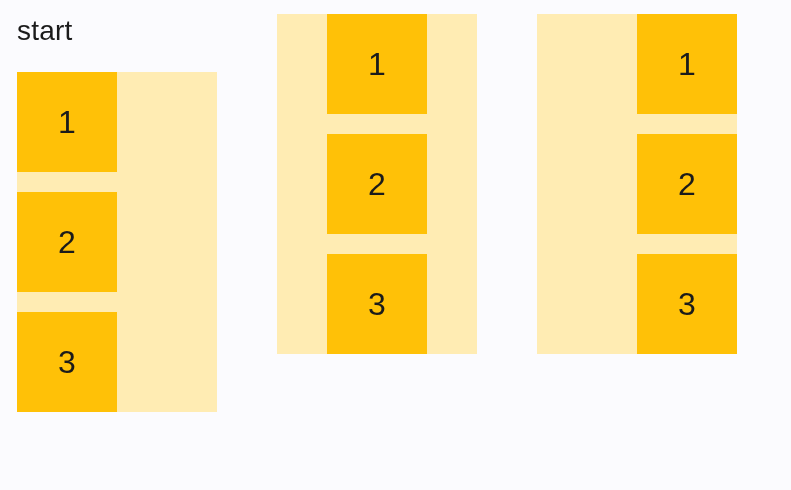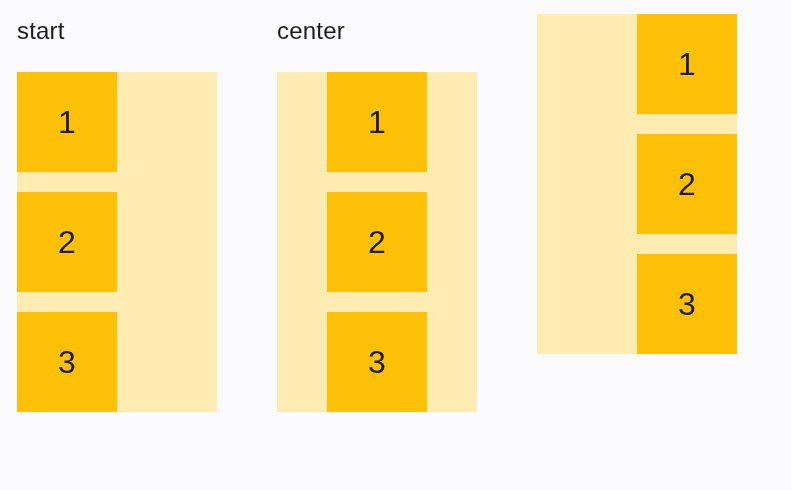--- a/index.html
+++ b/index.html
@@ -16,21 +16,21 @@
   .demo-row {
     display: flex;
     gap: 60px;
     padding: 14px 0 0 17px;
   }
   .demo-group {
     width: 200px;
     flex: 0 0 200px;
   }
   .demo-label {
-    font-size: 24px;
+    font-size: 28px;
     line-height: 34px;
     height: 34px;
     color: var(--text, #1B1B1B);
     margin: 0 0 24px 0;
     font-weight: 400;
     letter-spacing: 0.2px;
   }
   .demo-container {
     width: 200px;
     height: 340px;
@@ -62,21 +62,20 @@
   <div class="demo-group">
     <div class="demo-label">start</div>
     <div class="demo-container align-start">
       <div class="flex-item">1</div>
       <div class="flex-item">2</div>
       <div class="flex-item">3</div>
     </div>
   </div>
 
   <div class="demo-group">
-    <div class="demo-label">center</div>
     <div class="demo-container align-center">
       <div class="flex-item">1</div>
       <div class="flex-item">2</div>
       <div class="flex-item">3</div>
     </div>
   </div>
 
   <div class="demo-group">
     <div class="demo-container align-end">
       <div class="flex-item">1</div>

